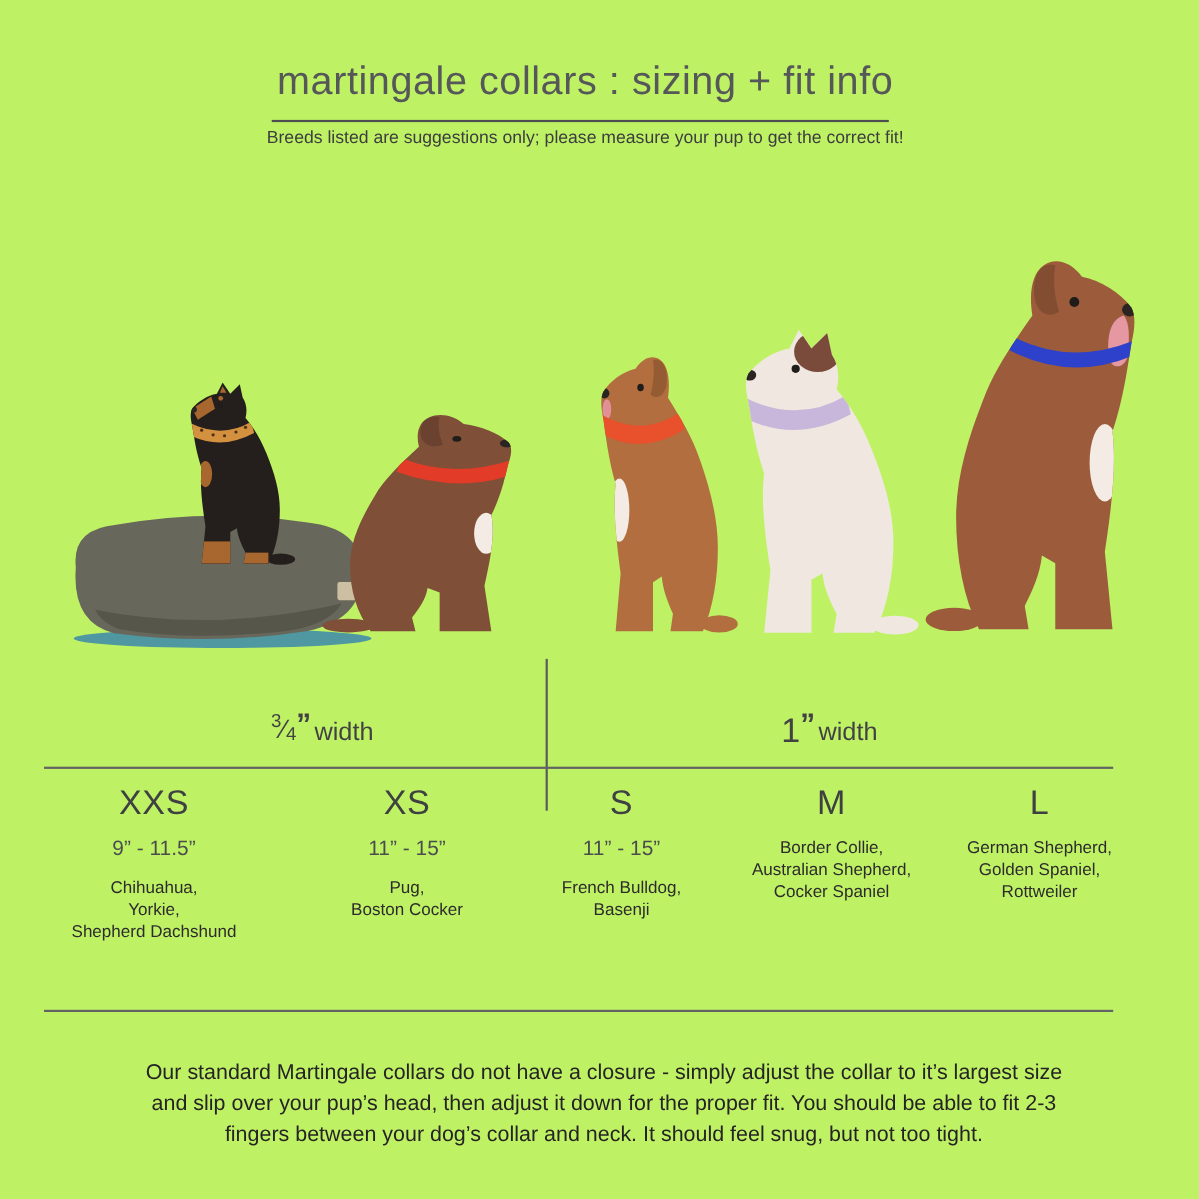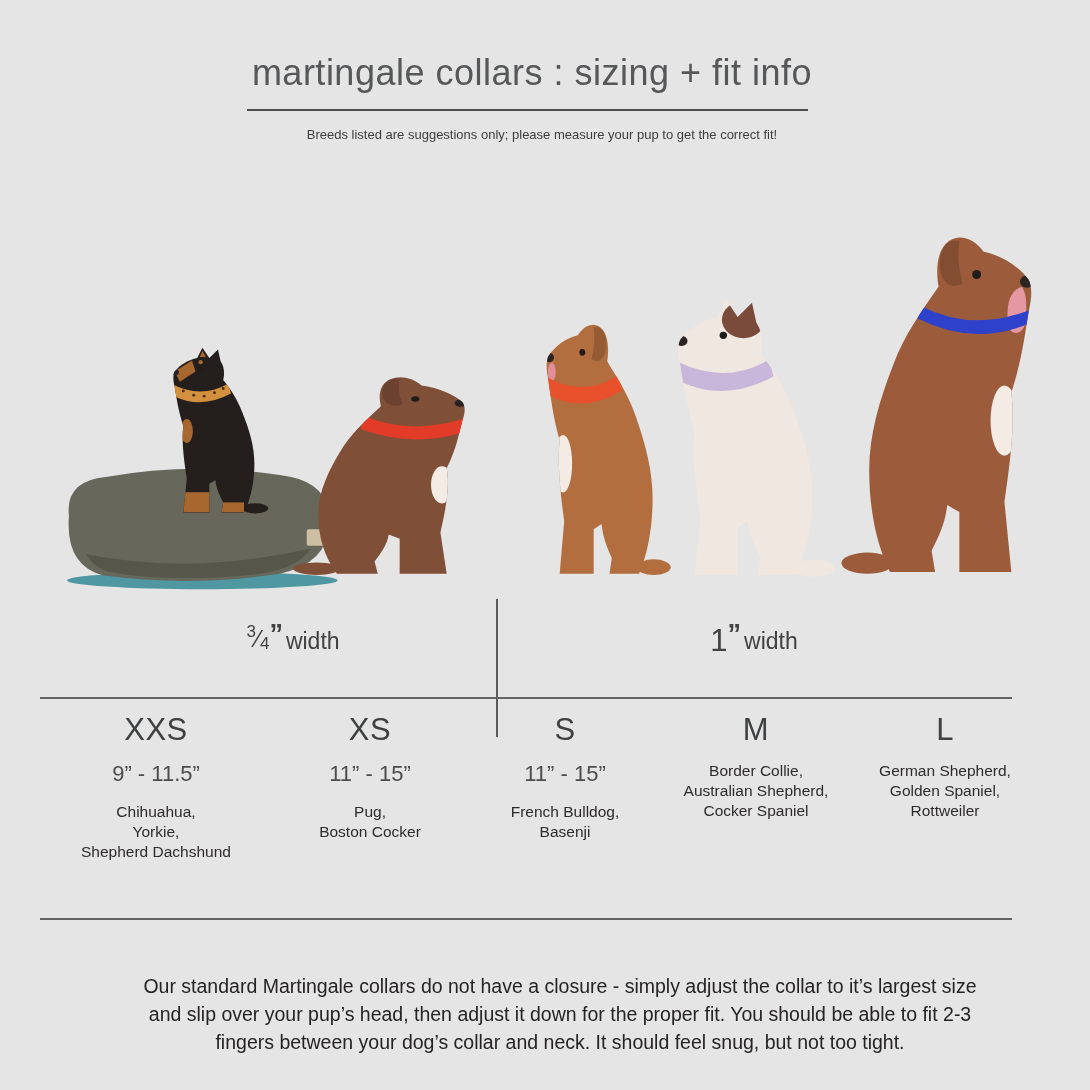--- a/index.html
+++ b/index.html
@@ -1,86 +1,86 @@
 <!DOCTYPE html>
 <html><head>
 <meta charset="utf-8">
 <style>
   html,body{margin:0;padding:0;background:#ffffff;}
   .canvas{
     position:relative;
     width:1090px;height:1090px;
-    background:#e5e5e5;
+    background:#bef264;
     font-family:"Liberation Sans", sans-serif;
     color:#414042;
     overflow:hidden;
   }
   
   .title{
     position:absolute; top:52px; left:0; width:1064px;
     text-align:center;
     font-size:36px; font-weight:400; letter-spacing:.5px;
     color:#565759; margin:0;
   }
   .title-rule{
     position:absolute; top:109px; left:247px; width:561px; height:1.5px;
     background:#4d4e50;
   }
   .subtitle{
     position:absolute; top:117px; left:0; width:1064px;
-    text-align:center; font-size:13px; color:#3d3d3f; margin:10px;
+    text-align:center; font-size:16px; color:#3d3d3f; margin:0;
   }
   
   .fig{position:absolute;}
   .eye{fill:#201c1a;}
   .nosetip{fill:#2a2422;}
   .shade{fill:rgba(0,0,0,.16);}
   .chest{fill:#f3ebe4;}
   
   .v-divider{
     position:absolute; left:496px; top:599px; width:1.5px; height:138px;
     background:#5a5b5d;
   }
   .h-rule{
     position:absolute; left:40px; width:972px; height:1.5px; background:#626365;
   }
   .rule-top{top:697px;}
   .rule-bottom{top:918px;}
   
   .width-label{
-    position:absolute; top:619px; transform:translateX(-50%);
+    position:absolute; top:643px; transform:translateX(-50%);
     white-space:nowrap; color:#424244;
   }
   .wl-left{left:293px;}
   .wl-right{left:754px;}
   .frac-num{font-size:17px; vertical-align:12px;}
   .frac-slash{font-size:24px; vertical-align:2px;}
   .frac-den{font-size:17px; vertical-align:0px;}
   .whole-num{font-size:31px; vertical-align:-2px;}
   .inch-mark{font-size:27px; font-weight:700; vertical-align:6px;}
   .width-word{font-size:23px; margin-left:3px;}
   
   .size-col{
     position:absolute; top:712px; width:240px;
     transform:translateX(-50%);
     text-align:center;
   }
-  .col-xxs{left:156px;}
+  .col-xxs{left:140px;}
   .col-xs{left:370px;}
   .col-s{left:565px;}
   .col-m{left:756px;}
   .col-l{left:945px;}
   .size-code{font-size:31px; color:#3f4042; letter-spacing:.5px; margin:0 0 13px 0;}
-  .size-range{font-size:22px; color:#4b4c4e; margin:0 0 15px 0;}
+  .size-range{font-size:19px; color:#4b4c4e; margin:0 0 15px 0;}
   .size-breeds{font-size:15.5px; line-height:20px; color:#2e2b2c; white-space:pre-line; margin:0;}
   
   .footer-note{
     position:absolute; top:957px; left:65px; width:960px;
     text-align:center; font-size:19.5px; line-height:28px;
-    color:#262324; white-space:pre-line; margin:15px;
+    color:#262324; white-space:pre-line; margin:4px;
   }
 </style>
 </head>
 <body>
 
 <div class="canvas">
 
   <svg width="0" height="0" style="position:absolute" aria-hidden="true">
     <defs>
 

